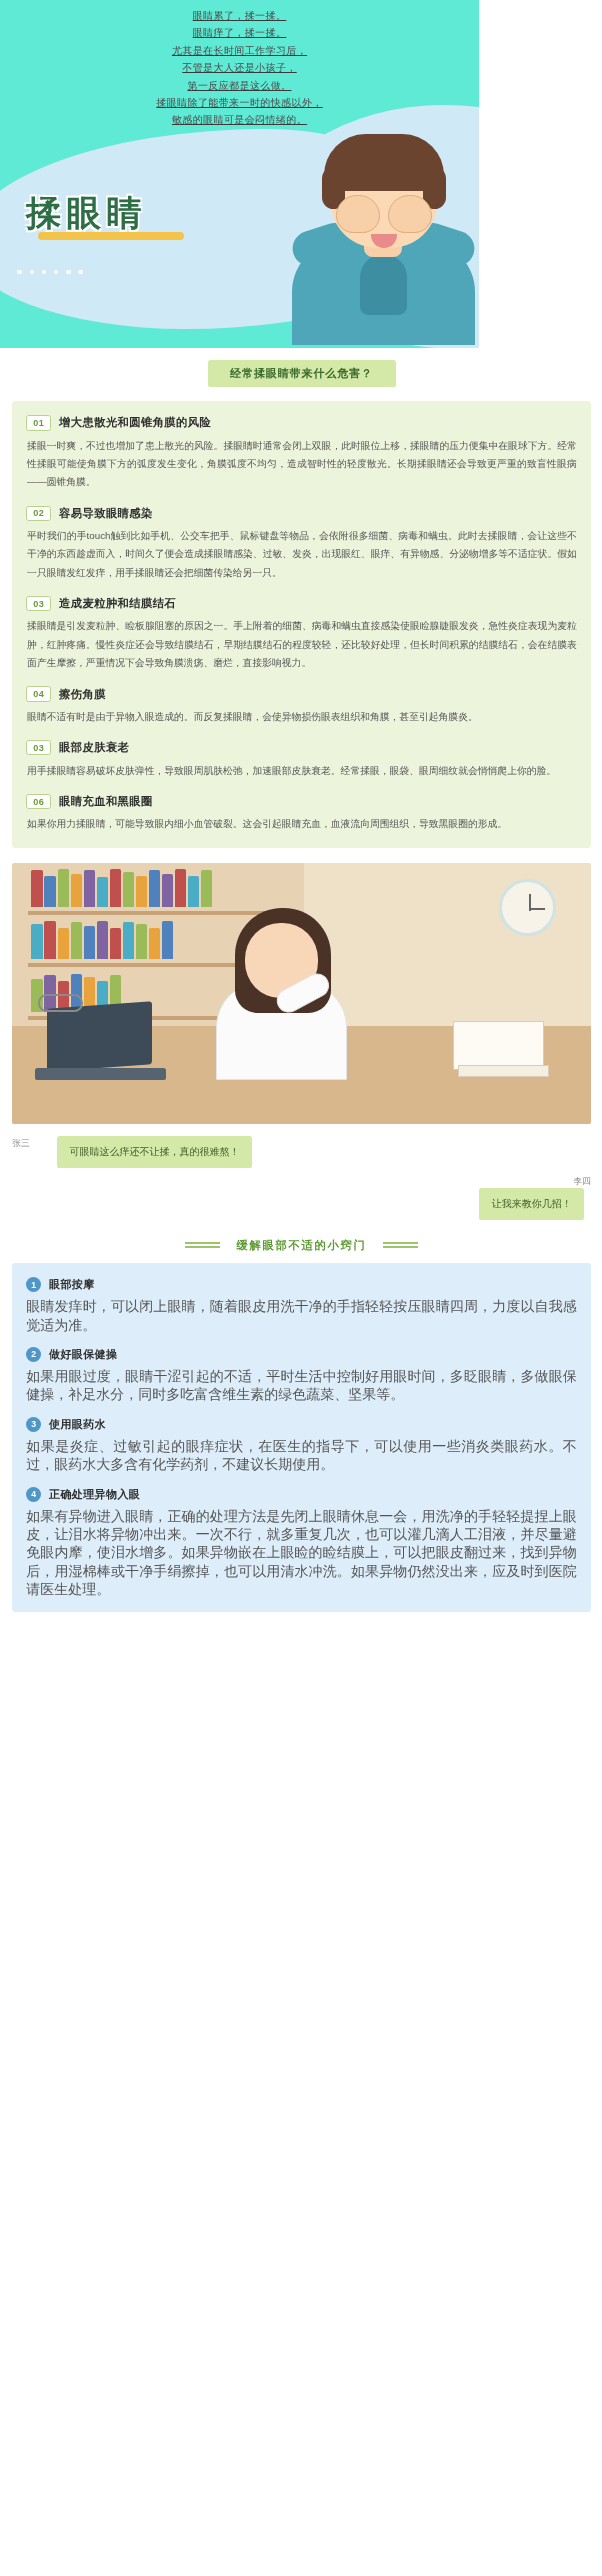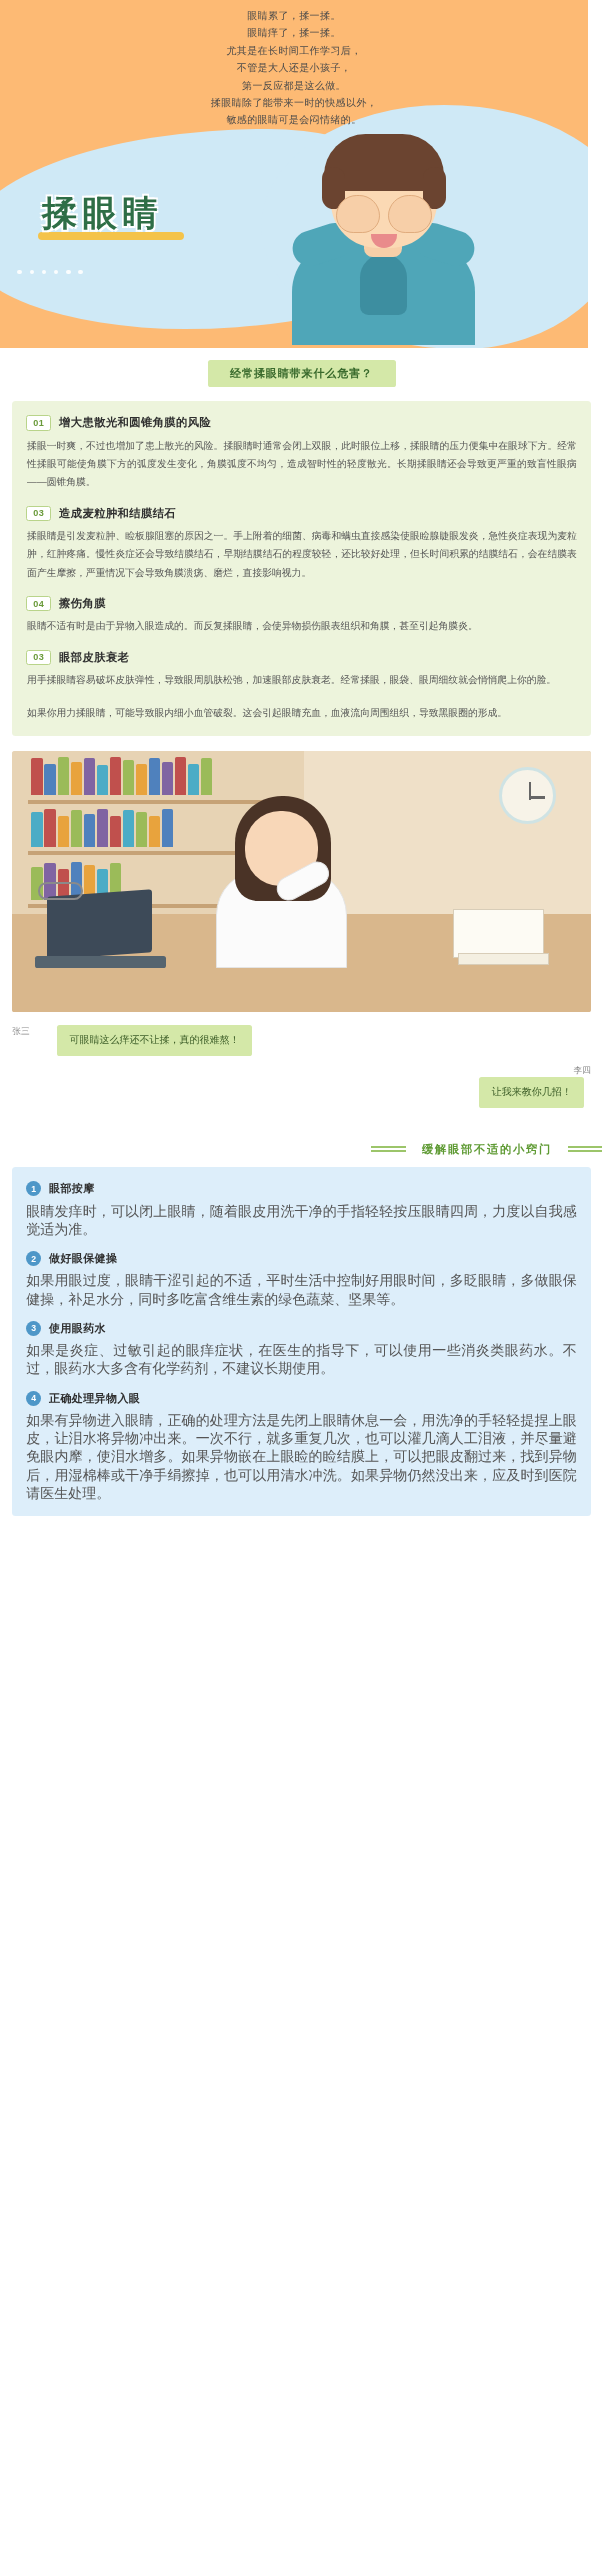--- a/index.html
+++ b/index.html
@@ -8,24 +8,25 @@
     width: 603px;
     background: #ffffff;
     font-family: "Liberation Sans", sans-serif;
     color: #3a3a3a;
   }
   .page { width: 603px; position: relative; overflow: hidden; }
 
   
   .hero {
     position: relative;
-    width: 588px;
+    width: 479px;
     height: 348px;
-    background: #fdba74;
+    background: #5eead4;
     overflow: hidden;
+    text-decoration: underline;
   }
   .hero-text {
     position: relative;
     z-index: 5;
     padding-top: 7px;
     text-align: center;
     font-size: 10px;
     line-height: 17.4px;
     color: #4a4a4a;
   }
@@ -60,21 +61,21 @@
   .dots span {
     display: inline-block;
     width: 4.4px; height: 4.4px;
     margin-right: 7.8px;
     border-radius: 50%;
     background: #ffffff;
     opacity: .9;
   }
   .hero-title {
     position: absolute;
-    left: 42px;
+    left: 26px;
     top: 190px;
     z-index: 6;
     font-size: 35px;
     font-weight: bold;
     color: #2e6e46;
     letter-spacing: 5.2px;
     text-shadow: 1.7px 1.7px 0 #ffffff, -1.7px -1.7px 0 #ffffff, 1.7px -1.7px 0 #ffffff, -1.7px 1.7px 0 #ffffff;
   }
   .hero-title-underline {
     position: absolute;
@@ -188,21 +189,21 @@
     line-height: 15.7px;
     padding: 7.8px 12.2px;
     border-radius: 2.6px;
     max-width: 366px;
     margin-left: 7px;
   }
   .bubble.r { margin-left: 0; margin-right: 7px; }
   .chat-col { display: flex; flex-direction: column; align-items: flex-end; }
 
   
-  .tips-banner-wrap { text-align: right; margin-top: 32px; position: relative; }
+  .tips-banner-wrap { text-align: center; margin-top: 16px; position: relative; }
   .tips-banner {
     display: inline-block;
     color: #5e9a33;
     font-size: 11.3px;
     font-weight: bold;
     letter-spacing: 1.7px;
     padding: 0 12.2px;
   }
   .tips-rule { display: inline-block; vertical-align: middle; }
   .tips-rule i { display: block; width: 35px; height: 1.7px; background: #9cc56a; margin: 2.6px 0; }
@@ -278,20 +279,27 @@
   <div class="card">
 
     <div class="item">
       <div class="item-head">
         <span class="num">01</span>
         <span class="item-title">增大患散光和圆锥角膜的风险</span>
       </div>
       <div class="item-body">揉眼一时爽，不过也增加了患上散光的风险。揉眼睛时通常会闭上双眼，此时眼位上移，揉眼睛的压力便集中在眼球下方。经常性揉眼可能使角膜下方的弧度发生变化，角膜弧度不均匀，造成智时性的轻度散光。长期揉眼睛还会导致更严重的致盲性眼病——圆锥角膜。</div>
     </div>
 
+    <div class="item">
+      <div class="item-head">
+        <span class="num">02</span>
+        <span class="item-title">容易导致眼睛感染</span>
+      </div>
+      <div class="item-body">平时我们的手touch触到比如手机、公交车把手、鼠标键盘等物品，会依附很多细菌、病毒和螨虫。此时去揉眼睛，会让这些不干净的东西趁虚而入，时间久了便会造成揉眼睛感染、过敏、发炎，出现眼红、眼痒、有异物感、分泌物增多等不适症状。假如一只眼睛发红发痒，用手揉眼睛还会把细菌传染给另一只。</div>
+    </div>
 
     <div class="item">
       <div class="item-head">
         <span class="num">03</span>
         <span class="item-title">造成麦粒肿和结膜结石</span>
       </div>
       <div class="item-body">揉眼睛是引发麦粒肿、睑板腺阻塞的原因之一。手上附着的细菌、病毒和螨虫直接感染使眼睑腺睫眼发炎，急性炎症表现为麦粒肿，红肿疼痛。慢性炎症还会导致结膜结石，早期结膜结石的程度较轻，还比较好处理，但长时间积累的结膜结石，会在结膜表面产生摩擦，严重情况下会导致角膜溃疡、磨烂，直接影响视力。</div>
     </div>
 
     <div class="item">
@@ -304,20 +312,24 @@
 
     <div class="item">
       <div class="item-head">
         <span class="num">03</span>
         <span class="item-title">眼部皮肤衰老</span>
       </div>
       <div class="item-body">用手揉眼睛容易破坏皮肤弹性，导致眼周肌肤松弛，加速眼部皮肤衰老。经常揉眼，眼袋、眼周细纹就会悄悄爬上你的脸。</div>
     </div>
 
     <div class="item">
+      <div class="item-head">
+        <span class="num">06</span>
+        <span class="item-title">眼睛充血和黑眼圈</span>
+      </div>
       <div class="item-body">如果你用力揉眼睛，可能导致眼内细小血管破裂。这会引起眼睛充血，血液流向周围组织，导致黑眼圈的形成。</div>
     </div>
 
   </div>
 
   <div class="photo">
     <div class="shelf">
       <div class="shelf-row" style="top:5.2px;">
         <div class="book" style="left:3.5px;height:37px;background:#c0504d;"></div>
         <div class="book" style="left:16.5px;height:31px;background:#4f81bd;"></div>

